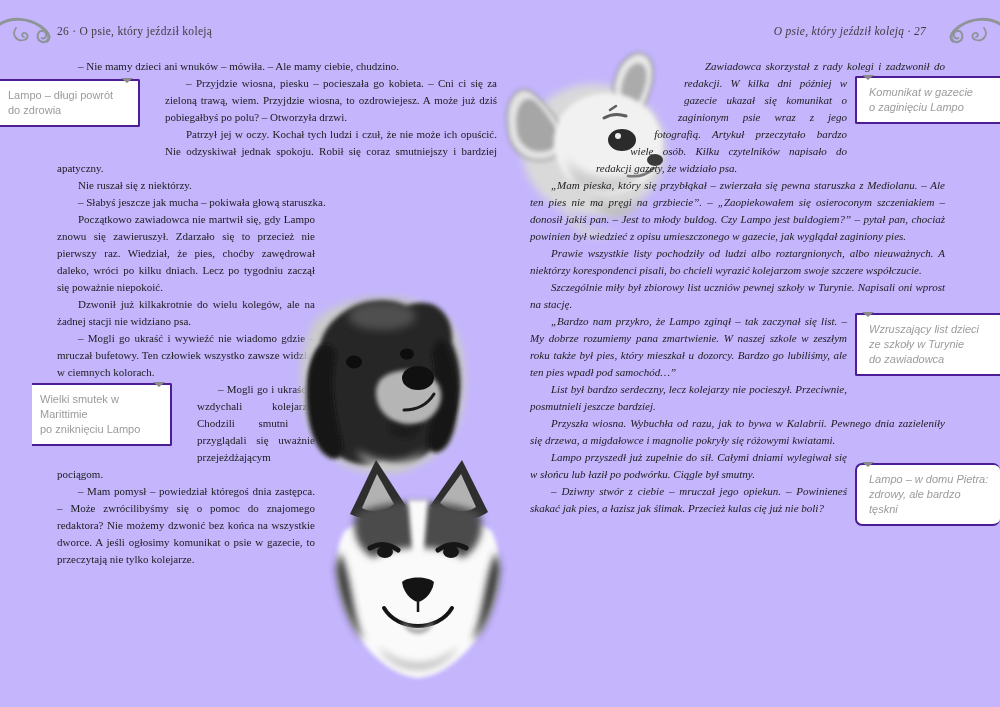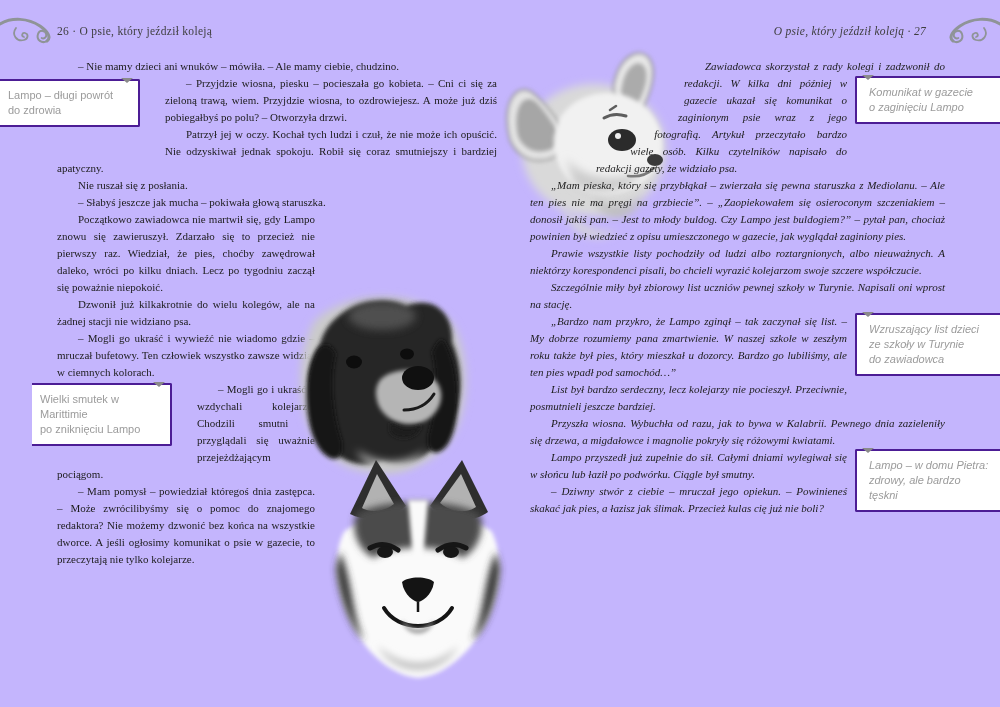--- a/index.html
+++ b/index.html
@@ -28,21 +28,21 @@
   .mnote-l{float:left;width:140px;margin:0 25px 0 -57px;}
   .mnote-l .box{border-left:none;border-radius:0 2px 2px 0;padding:7px 12px 7px 8px;text-align:left;}
   .mnote-l .tri{right:5px;}
   .mnote-r{float:right;width:145px;margin:0 -55px 0 8px;}
   .mnote-r .box{border-right:none;border-radius:2px 0 0 2px;padding:7px 8px 7px 12px;text-align:left;}
   .mnote-r .tri{left:5px;}
   #note-l1{height:72px;}#note-l1 .box{margin-top:4px;}
   #note-l2{height:70px;padding-left:32px;}#note-l2 .box{margin-top:2px;}
   #note-r1{height:104px;shape-outside:inset(18px 0 0 0);}#note-r1 .box{margin-top:18px;}
   #note-r2{height:74px;}
-  #note-r3{height:56px;}#note-r3 .box{margin-top:0;}
+  #note-r3{height:56px;}#note-r3 .box{margin-top:14px;border-radius:7px;}
 
   
   figure{margin:0;padding:0;}
   .fig-chi{float:left;width:172px;height:122px;margin:-18px 10px 0 -28px;
            shape-outside:polygon(0 0,100% 0,100% 45%,62% 85%,40% 100%,0 100%);}
   .fig-chi svg{display:block;width:172px;height:212px;}
   .fig-spaniel{position:absolute;left:286px;top:282px;width:190px;height:202px;}
   .fig-husky{position:absolute;left:322px;top:456px;width:192px;height:238px;}
   .fig-spaniel svg,.fig-husky svg{display:block;width:100%;height:100%;}
 </style>
@@ -69,21 +69,21 @@
       <aside class="mnote mnote-l" id="note-l1">
         <div class="box">
           <span class="tri"></span>
           <div>Lampo – długi powrót</div>
           <div>do zdrowia</div>
         </div>
       </aside>
 
       <p>– Przyjdzie wiosna, piesku – pocieszała go kobieta. – Cni ci się za zieloną trawą, wiem. Przyjdzie wiosna, to ozdrowiejesz. A może już dziś pobiegałbyś po polu? – Otworzyła drzwi.</p>
       <p>Patrzył jej w oczy. Kochał tych ludzi i czuł, że nie może ich opuścić. Nie odzyskiwał jednak spokoju. Robił się coraz smutniejszy i bardziej apatyczny.</p>
-      <p>Nie ruszał się z posłania.</p>
+      <p>Nie ruszał się z niektórzy.</p>
       <p>– Słabyś jeszcze jak mucha – pokiwała głową staruszka.</p>
 
 
       <div class="narrow">
         <p>Początkowo zawiadowca nie martwił się, gdy Lampo znowu się zawieruszył. Zdarzało się to przecież nie pierwszy raz. Wiedział, że pies, choćby zawędrował daleko, wróci po kilku dniach. Lecz po tygodniu zaczął się poważnie niepokoić.</p>
         <p>Dzwonił już kilkakrotnie do wielu kolegów, ale na żadnej stacji nie widziano psa.</p>
         <p>– Mogli go ukraść i wywieźć nie wiadomo gdzie – mruczał bufetowy. Ten człowiek wszystko zawsze widział w ciemnych kolorach.</p>
 
         <aside class="mnote mnote-l" id="note-l2">
           <div class="box">

